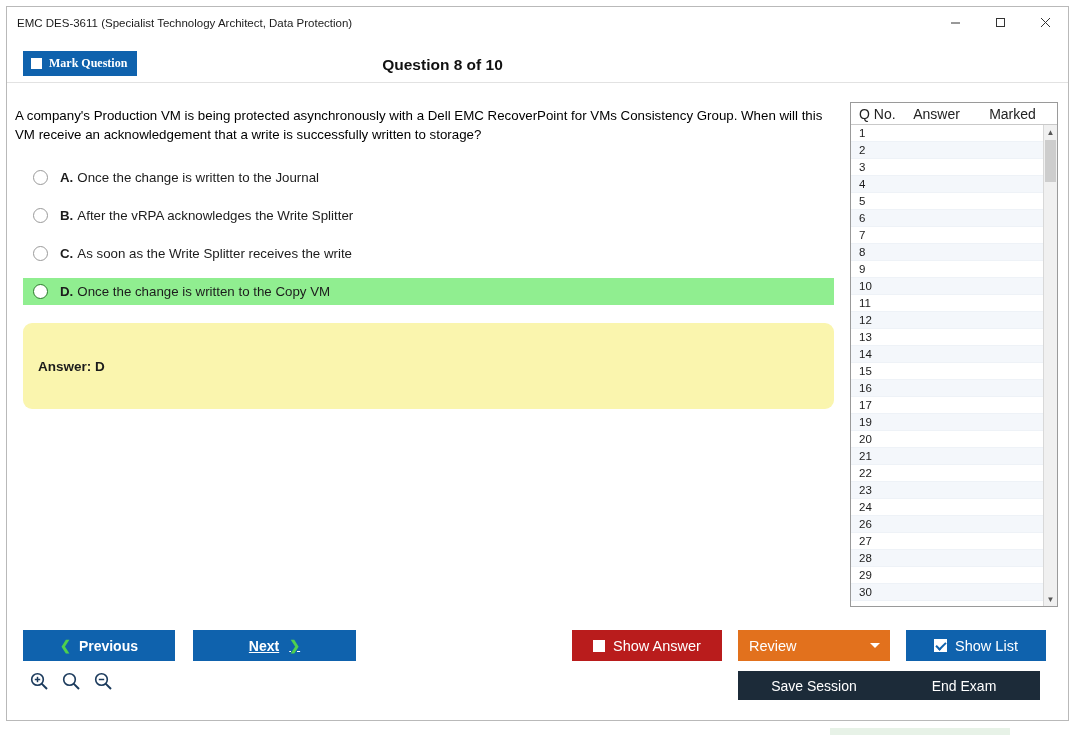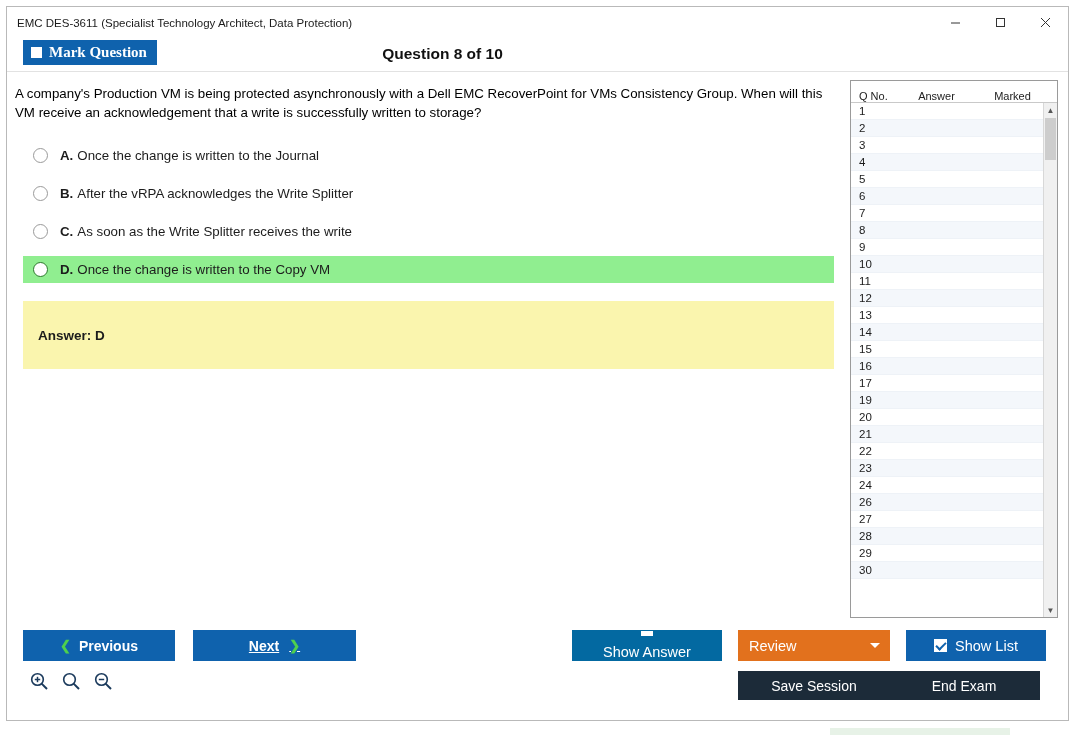--- a/index.html
+++ b/index.html
@@ -17,20 +17,21 @@
   }
   
   .window {
     position: absolute;
     left: 6px; top: 6px;
     width: 1063px; height: 715px;
     background: #ffffff;
     border: 1px solid #b9b9b9;
     display: flex;
     flex-direction: column;
+    gap: 11px;
   }
   .titlebar {
     height: 31px;
     background: #ffffff;
     display: flex;
     align-items: center;
     flex: 0 0 auto;
     position: relative;
   }
   .titlebar .title {
@@ -65,21 +66,21 @@
     position: absolute;
     left: 16px; top: 2px;
     height: 25px;
     background: #0f62ad;
     color: #ffffff;
     border: none;
     padding: 0 10px 0 8px;
     display: flex;
     align-items: center;
     gap: 7px;
-    font-size: 15px;
+    font-size: 12px;
     font-weight: bold;
     font-family: "Liberation Serif", serif;
     cursor: pointer;
   }
   .mark-box {
     width: 11px; height: 11px;
     background: #ffffff;
     display: inline-block;
   }
   .qtitle {
@@ -133,48 +134,49 @@
     flex: 0 0 auto;
   }
   .opt.correct {
     background: #90ee90;
   }
   .opt.correct .radio { border-color: #2b7a2b; }
   .opt b { margin-right: 4px; }
 
   .answerbox {
     margin: 18px 16px 0 16px;
-    height: 68px;
+    height: 86px;
     background: #faf5ae;
     display: flex;
     align-items: center;
     padding-left: 15px;
     font-size: 13.5px;
     font-weight: bold;
     color: #1c1c1c;
+    border-radius: 9px;
   }
 
   
   .rightpane {
     position: relative;
     flex: 1 1 auto;
     margin: 8px 10px 10px 0;
     border: 1px solid #9a9a9a;
     background: #ffffff;
     display: flex;
     flex-direction: column;
     min-width: 0;
   }
   .listhead {
     display: flex;
     height: 22px;
     border-bottom: 1px solid #c9c9c9;
-    font-size: 11px;
+    font-size: 14px;
     color: #222;
-    align-items: flex-end;
+    align-items: center;
     background: #ffffff;
     flex: 0 0 auto;
   }
   .listhead .c1 { width: 48px; padding-left: 8px; }
   .listhead .c2 { width: 75px; text-align: center; }
   .listhead .c3 { flex: 1; text-align: center; padding-right: 6px; }
   .listbody {
     flex: 1 1 auto;
     overflow: hidden;
     position: relative;
@@ -238,25 +240,24 @@
     position: absolute; left: 186px; top: 2px;
     width: 163px; height: 31px;
     background: #0f62ad;
     gap: 10px;
     text-decoration: underline;
   }
   .chev { color: #4ed04e; font-size: 13px; font-weight: bold; }
   .btn-showanswer {
     position: absolute; left: 565px; top: 2px;
     width: 150px; height: 31px;
-    background: #0369a1;
+    background: #b91c1c;
     gap: 8px;
     font-weight: normal;
     font-size: 14.5px;
-    flex-direction: column;
   }
   .sa-box { width: 12px; height: 12px; background: #ffffff; }
   .btn-review {
     position: absolute; left: 731px; top: 2px;
     width: 152px; height: 31px;
     background: #e2711d;
     justify-content: flex-start;
     padding-left: 11px;
     font-weight: normal;
     font-size: 14.5px;

